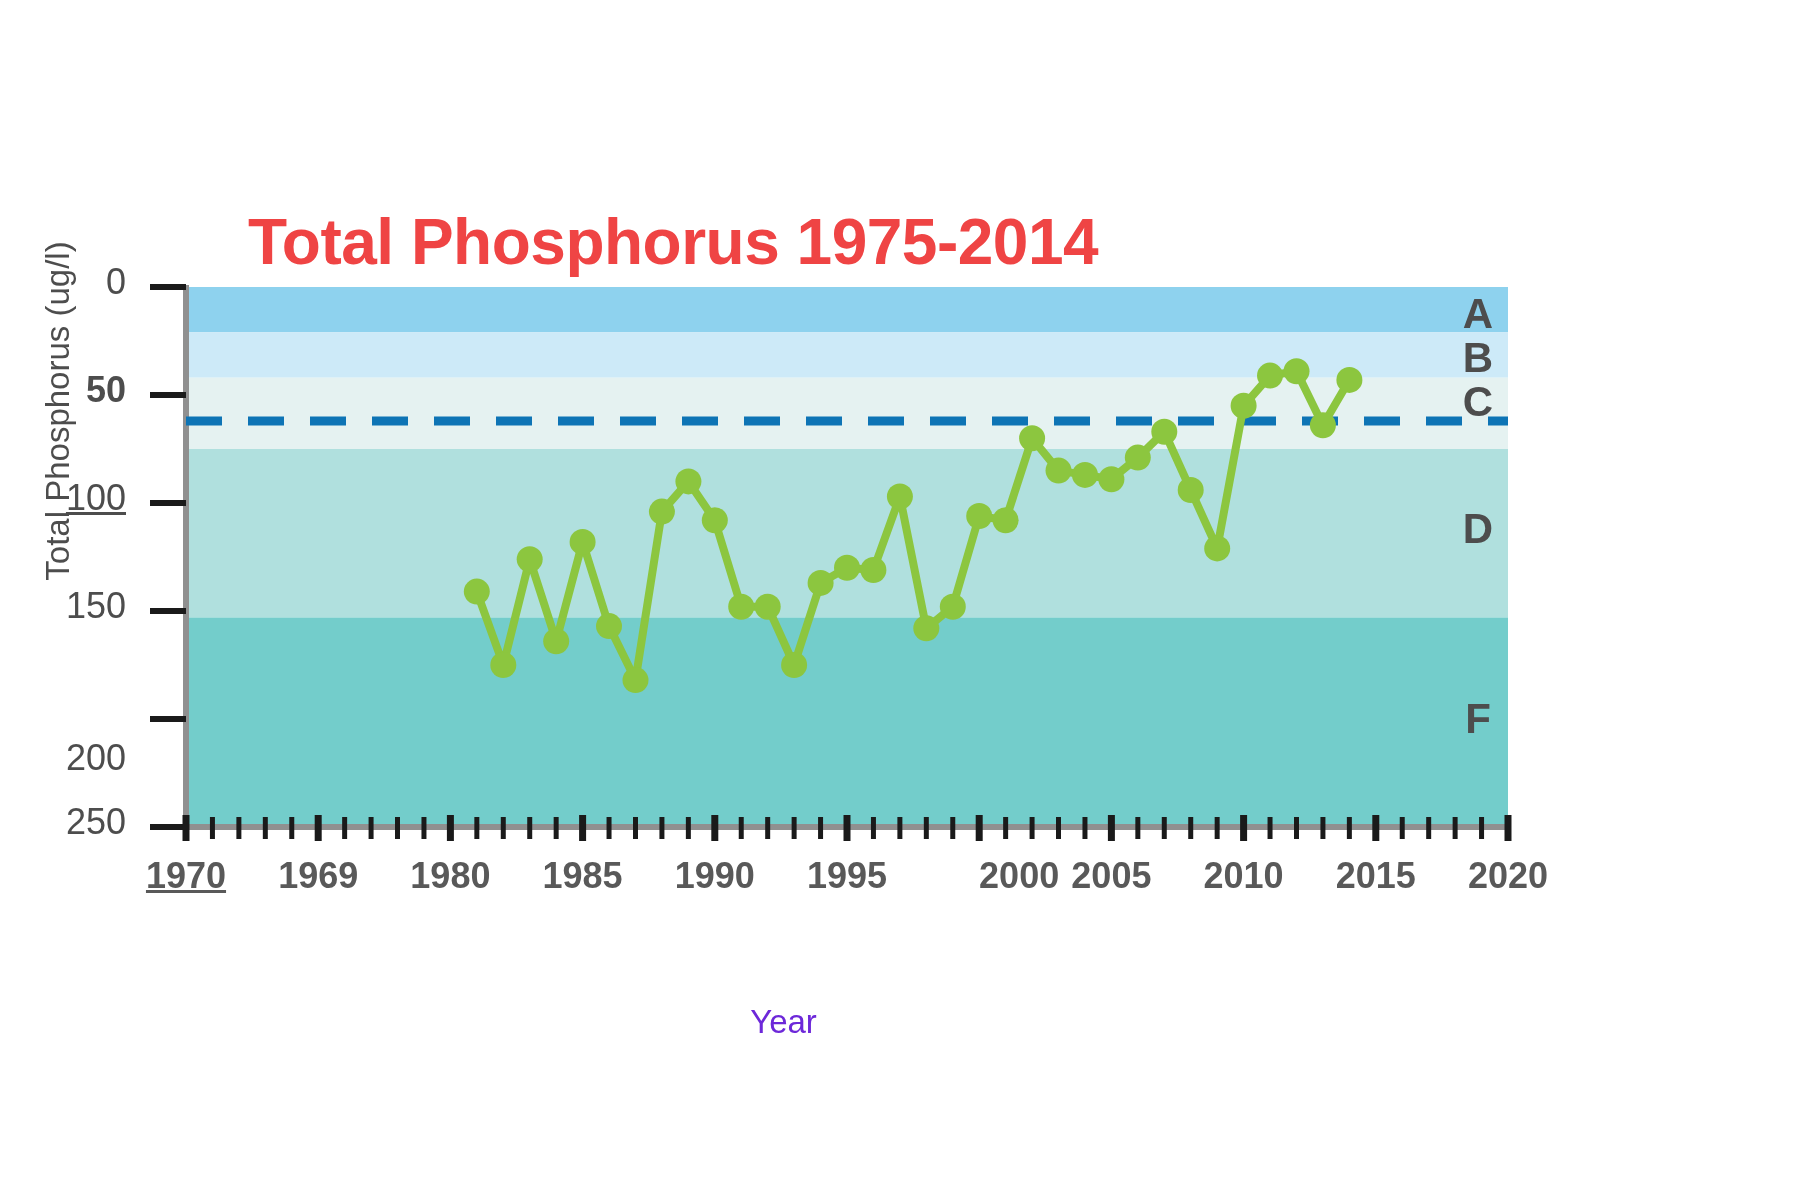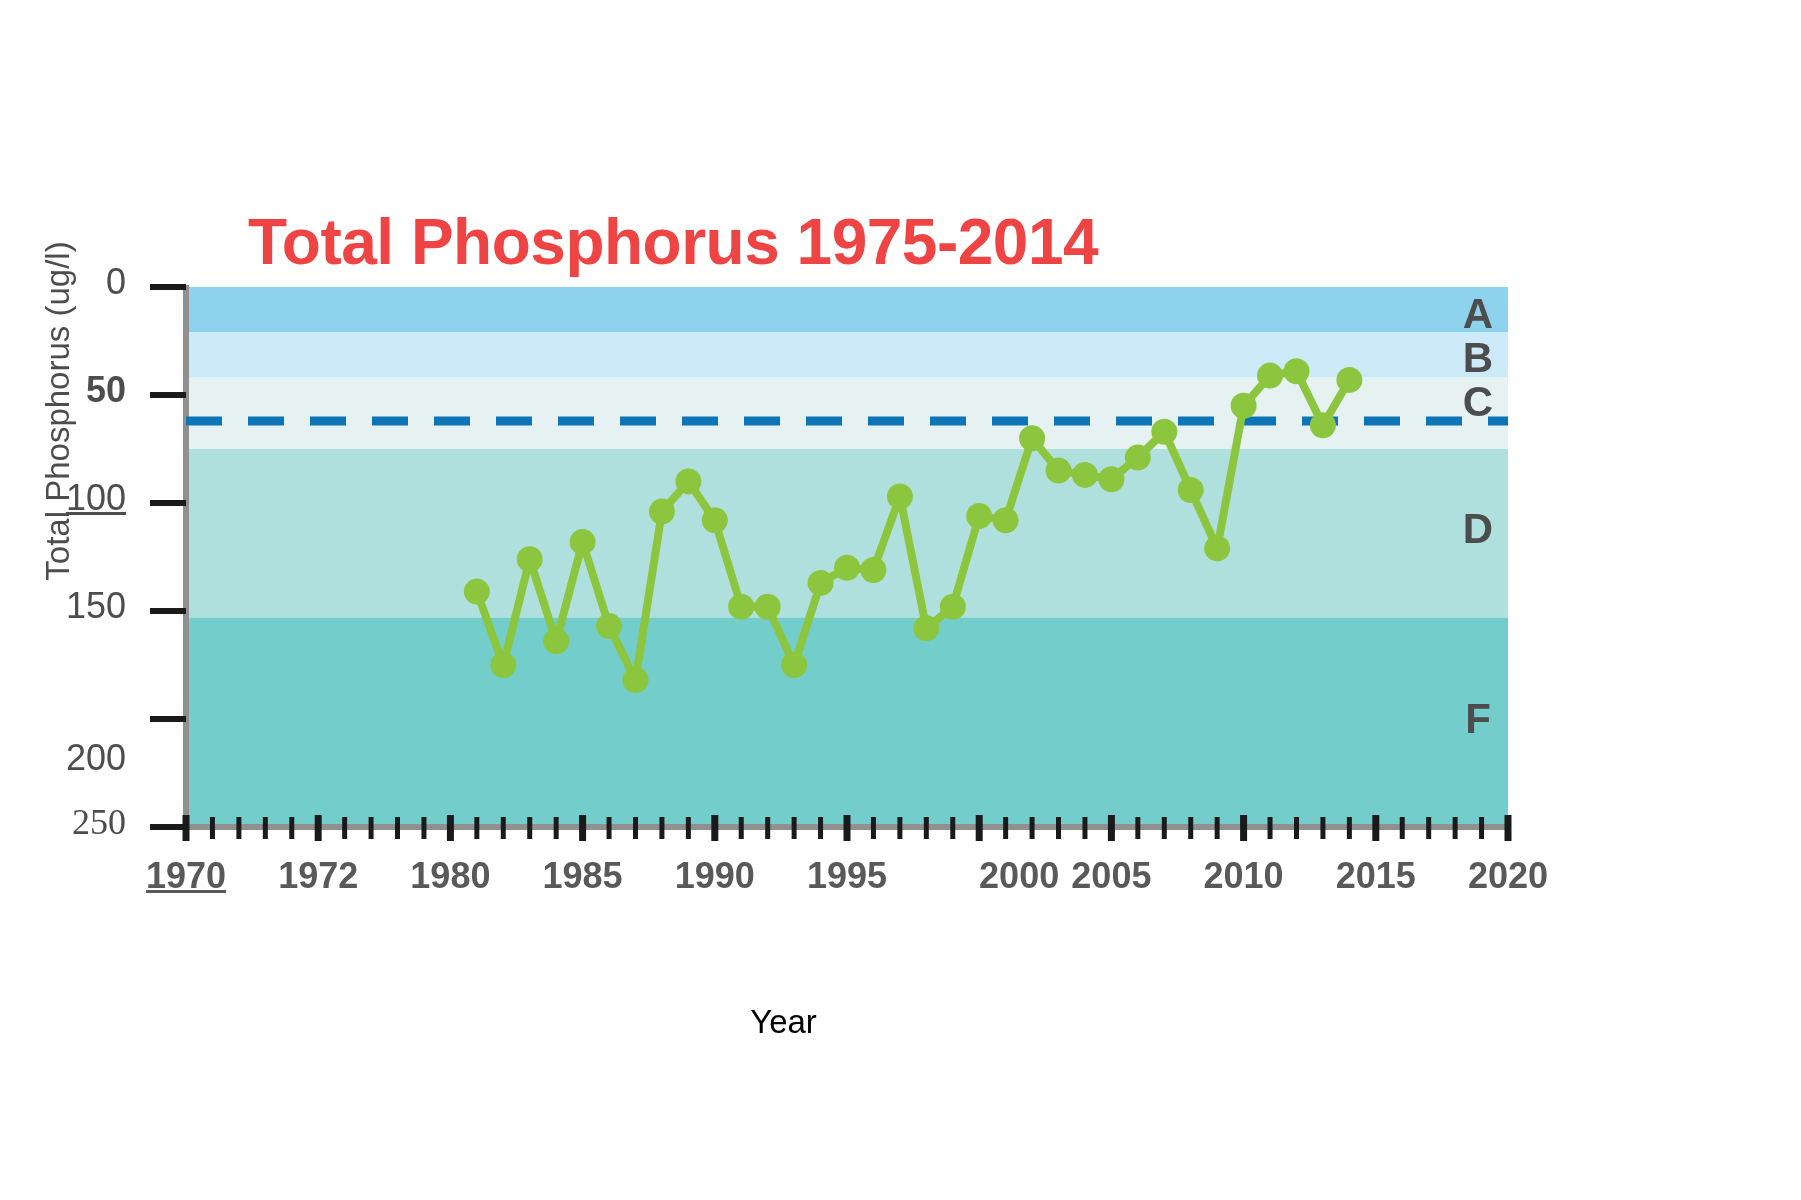--- a/index.html
+++ b/index.html
@@ -42,21 +42,21 @@
     transform-origin: center center;
     white-space: nowrap;
   }
   #xlabel {
     position: absolute;
     left: 0;
     top: 1003px;
     width: 1567px;
     text-align: center;
     font-size: 33px;
-    color: #000000;
+    color: #6d28d9;
   }
   #plot-svg {
     position: absolute;
     left: 0;
     top: 0;
   }
   .ytick-label {
     position: absolute;
     font-size: 36px;
     color: #4d4d4d;
@@ -206,23 +206,23 @@
       <circle cx="1322.9" cy="425.2" r="13" fill="#8cc63f"></circle>
       <circle cx="1349.4" cy="379.9" r="13" fill="#8cc63f"></circle>
     </svg>
 
   <div id="tick-layer">
       <div class="ytick-label" style="left: 6px; top: 261px;">0</div>
       <div class="ytick-label" style="left: 6px; top: 369px; font-weight: bold;">50</div>
       <div class="ytick-label" style="left: 6px; top: 477px; text-decoration: underline;">100</div>
       <div class="ytick-label" style="left: 6px; top: 585px;">150</div>
       <div class="ytick-label" style="left: 6px; top: 693px; margin-top: 44px;">200</div>
-      <div class="ytick-label" style="left: 6px; top: 801px; font-family: Liberation Serif, serif;">250</div>
+      <div class="ytick-label" style="left: 6px; top: 801px;">250</div>
       <div class="xtick-label" style="left: 106px; top: 855px; text-decoration: underline;">1970</div>
-      <div class="xtick-label" style="left: 238.2px; top: 855px;">1972</div>
+      <div class="xtick-label" style="left: 238.2px; top: 855px;">1969</div>
       <div class="xtick-label" style="left: 370.4px; top: 855px;">1980</div>
       <div class="xtick-label" style="left: 502.6px; top: 855px;">1985</div>
       <div class="xtick-label" style="left: 634.8px; top: 855px;">1990</div>
       <div class="xtick-label" style="left: 767px; top: 855px;">1995</div>
       <div class="xtick-label" style="left: 899.2px; top: 855px; text-align: right;">2000</div>
       <div class="xtick-label" style="left: 1031.4px; top: 855px;">2005</div>
       <div class="xtick-label" style="left: 1163.6px; top: 855px;">2010</div>
       <div class="xtick-label" style="left: 1295.8px; top: 855px;">2015</div>
       <div class="xtick-label" style="left: 1428px; top: 855px;">2020</div>
     </div>

